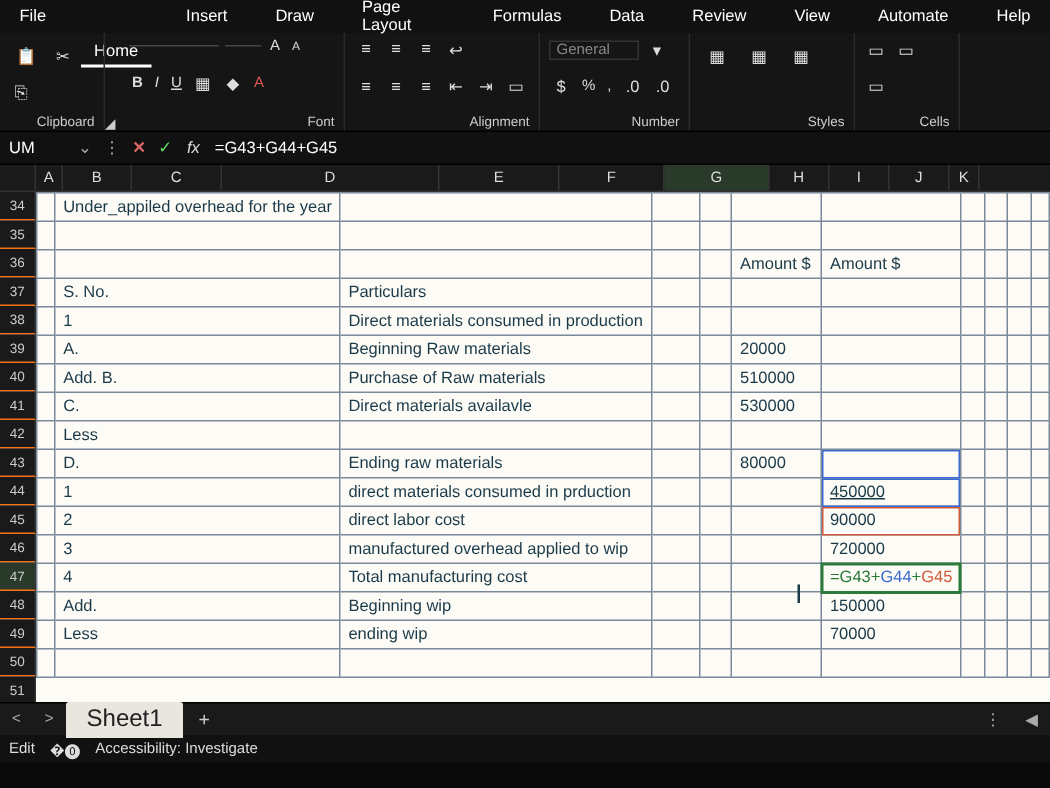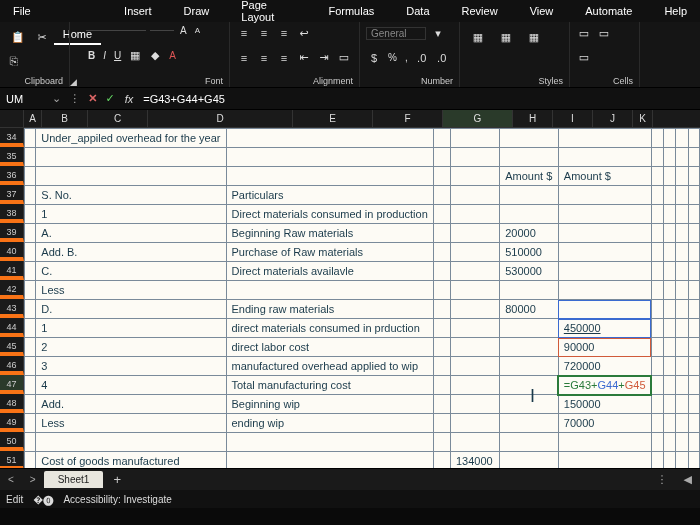--- a/index.html
+++ b/index.html
@@ -34,34 +34,34 @@
 .colhdr { display: flex; height: 18px; background: #1a1a1a; border-bottom: 1px solid #333; }
 .colhdr .rowh { width: 24px; border-right: 1px solid #333; }
 .colhdr .ch { border-right: 1px solid #333; text-align: center; font-size: 10px; line-height: 18px; color: #ddd; }
 .colhdr .ch.sel { background: #2a3a2a; }
 
 
 .gridwrap { position: relative; height: 340px; overflow: hidden; background: #fdfbf5; color: #1a3a4a; }
 .gridtable { border-collapse: collapse; table-layout: fixed; margin-left: 24px; padding-left: 44px; }
 .gridtable td { border: 1px solid #7a8a9a; padding: 2px 5px; height: 19px; font-size: 11px; white-space: nowrap; overflow: visible; background: #fdfbf5; }
 .rownums { position: absolute; left: 0; top: 0; width: 24px; }
-.rownums div { height: 19px; background: #1a1a1a; color: #ccc; font-size: 9px; text-align: center; line-height: 19px; border-bottom: 4px solid #f97316; border-right: 1px solid #333; }
+.rownums div { height: 19px; background: #1a1a1a; color: #ccc; font-size: 9px; text-align: center; line-height: 19px; border-bottom: 1px solid #f97316; border-right: 1px solid #333; }
 .rownums div.sel { background: #2a3a2a; }
 .editcell { outline: 2px solid #2a7a3a; outline-offset: -1px; }
 .editcell .fpart { color: #2a7a3a; }
 .editcell .f1 { color: #3a6ad0; }
 .editcell .f2 { color: #d05a3a; }
 .colorref1 { outline: 1.5px solid #3a6ad0; outline-offset: -1px; text-decoration: underline; }
 .colorref2 { outline: 1.5px solid #d05a3a; outline-offset: -1px; }
 .ibeam { position: absolute; font-size: 18px; color: #1a3a4a; }
 
 
 .sheettabs { display: flex; align-items: center; height: 22px; background: #1a1a1a; border-top: 1px solid #000; }
 .stnav { padding: 0 8px; color: #aaa; font-size: 10px; }
-.stab { padding: 3px 14px; font-size: 10px; background: #e8e6de; color: #222; border-radius: 2px 2px 0 0; }
+.stab { padding: 3px 14px; font-size: 16px; background: #e8e6de; color: #222; border-radius: 2px 2px 0 0; }
 .sadd { padding: 0 10px; color: #ccc; font-size: 13px; }
 .stspace { flex: 1; }
 .strr { padding: 0 8px; color: #aaa; }
 
 
 .statusbar { display: flex; align-items: center; height: 18px; background: #111; font-size: 10px; color: #ddd; padding: 0 6px; gap: 10px; }
 
 
 .cA{width:18px}.cB{width:46px}.cC{width:60px}.cD{width:145px}.cE{width:80px}.cF{width:70px}.cG{width:70px}.cH{width:40px}.cI{width:40px}.cJ{width:40px}.cK{width:20px}
 </style>
@@ -442,33 +442,20 @@
           <td></td>
           <td></td>
           <td></td>
           <td></td>
           <td></td>
           <td></td>
           <td></td>
           <td></td>
           <td></td>
         </tr>
-        <tr>
-          <td></td>
-          <td>Cost of goods manufactured</td>
-          <td></td>
-          <td></td>
-          <td>134000</td>
-          <td></td>
-          <td></td>
-          <td></td>
-          <td></td>
-          <td></td>
-          <td></td>
-        </tr>
       </tbody>
     </table>
   <span class="ibeam" style="left:530px;top:258px">I</span>
 </div>
 
 <div class="sheettabs">
   <span class="stnav">&lt;</span>
   <span class="stnav">&gt;</span>
   <span class="stab">Sheet1</span>
   <span class="sadd">+</span>

